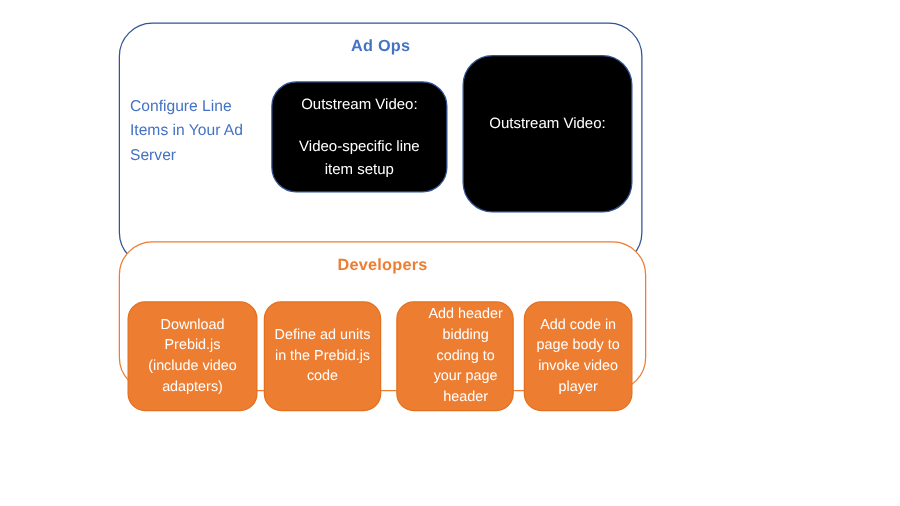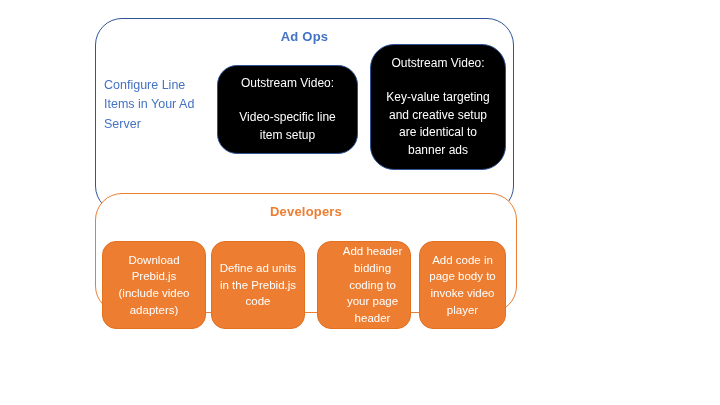--- a/index.html
+++ b/index.html
@@ -105,21 +105,20 @@
 
     <div class="side-note">Configure Line Items in Your Ad Server</div>
 
     <div class="node blue-node instream">
       <div class="node-heading">Outstream Video:</div>
       <div class="node-body">Video-specific line item setup</div>
     </div>
 
     <div class="node blue-node outstream">
       <div class="node-heading">Outstream Video:</div>
-      <div class="node-body">Key-value targeting and creative setup are identical to banner ads</div>
     </div>
   </section>
 
   <section class="group devs">
     <div class="group-title orange">Developers</div>
 
     <div class="node orange-node step1">Download Prebid.js (include video adapters)</div>
 
     <div class="node orange-node step2">Define ad units in the Prebid.js code</div>
 

